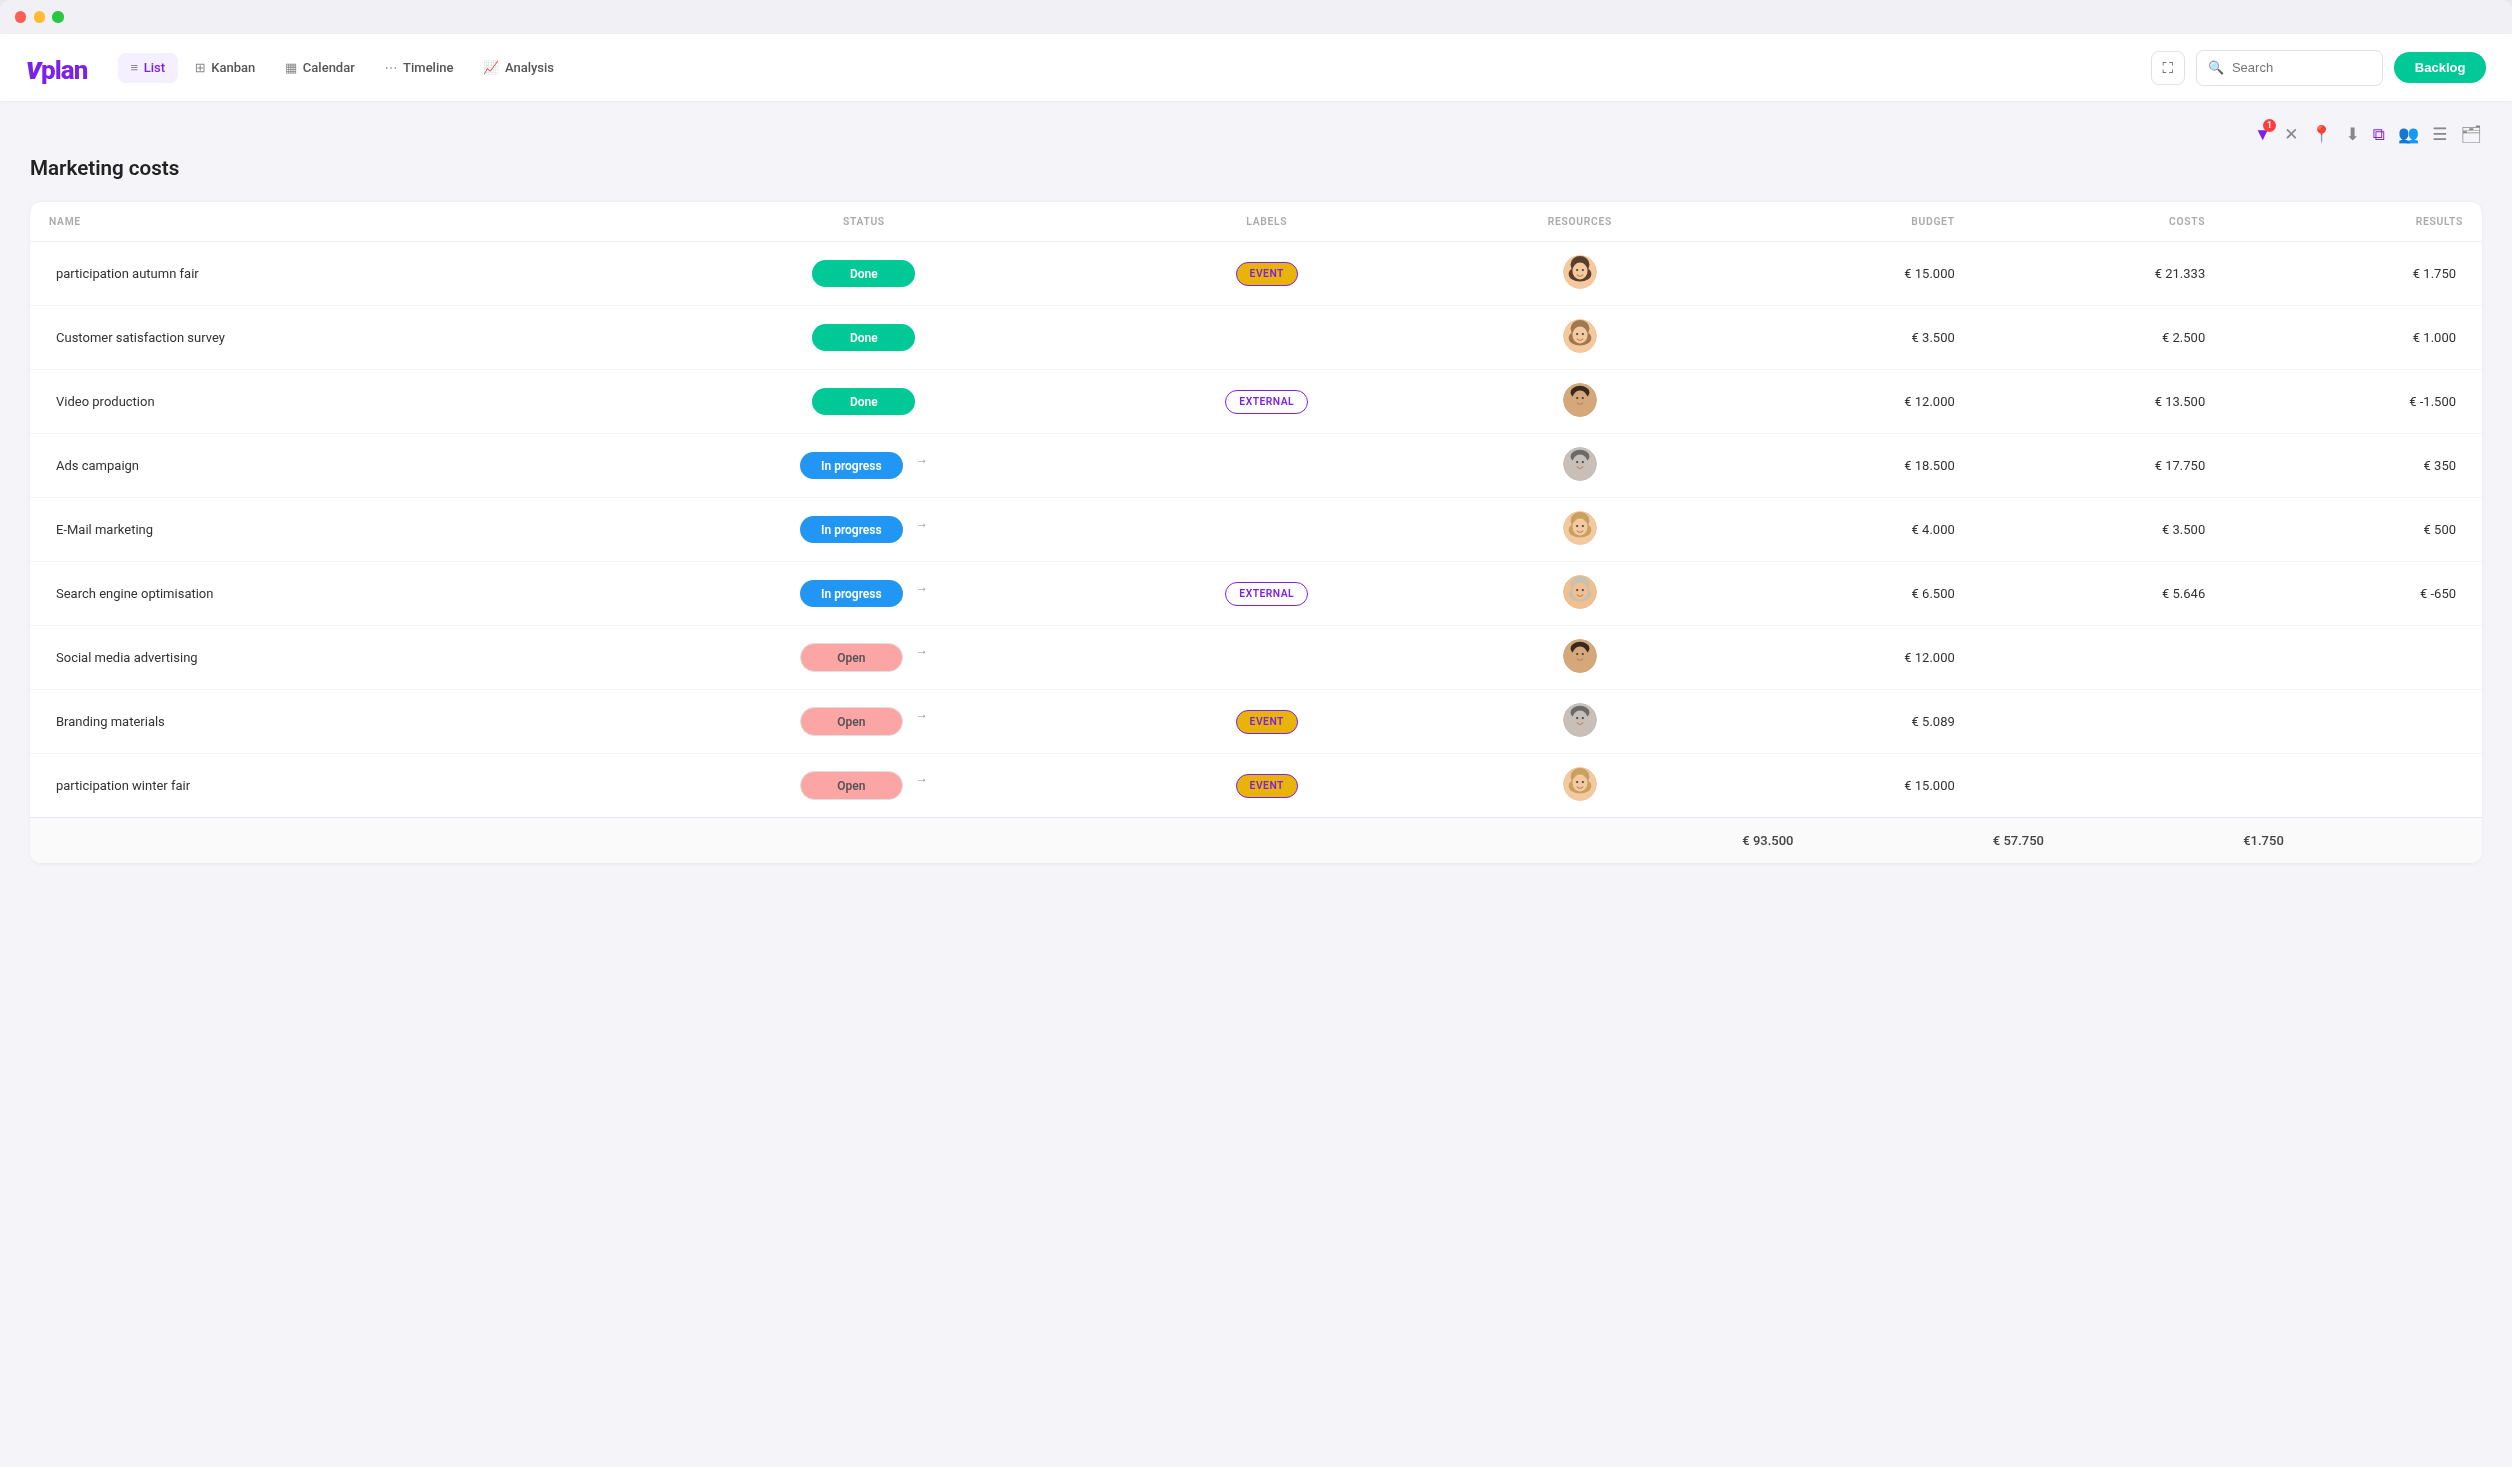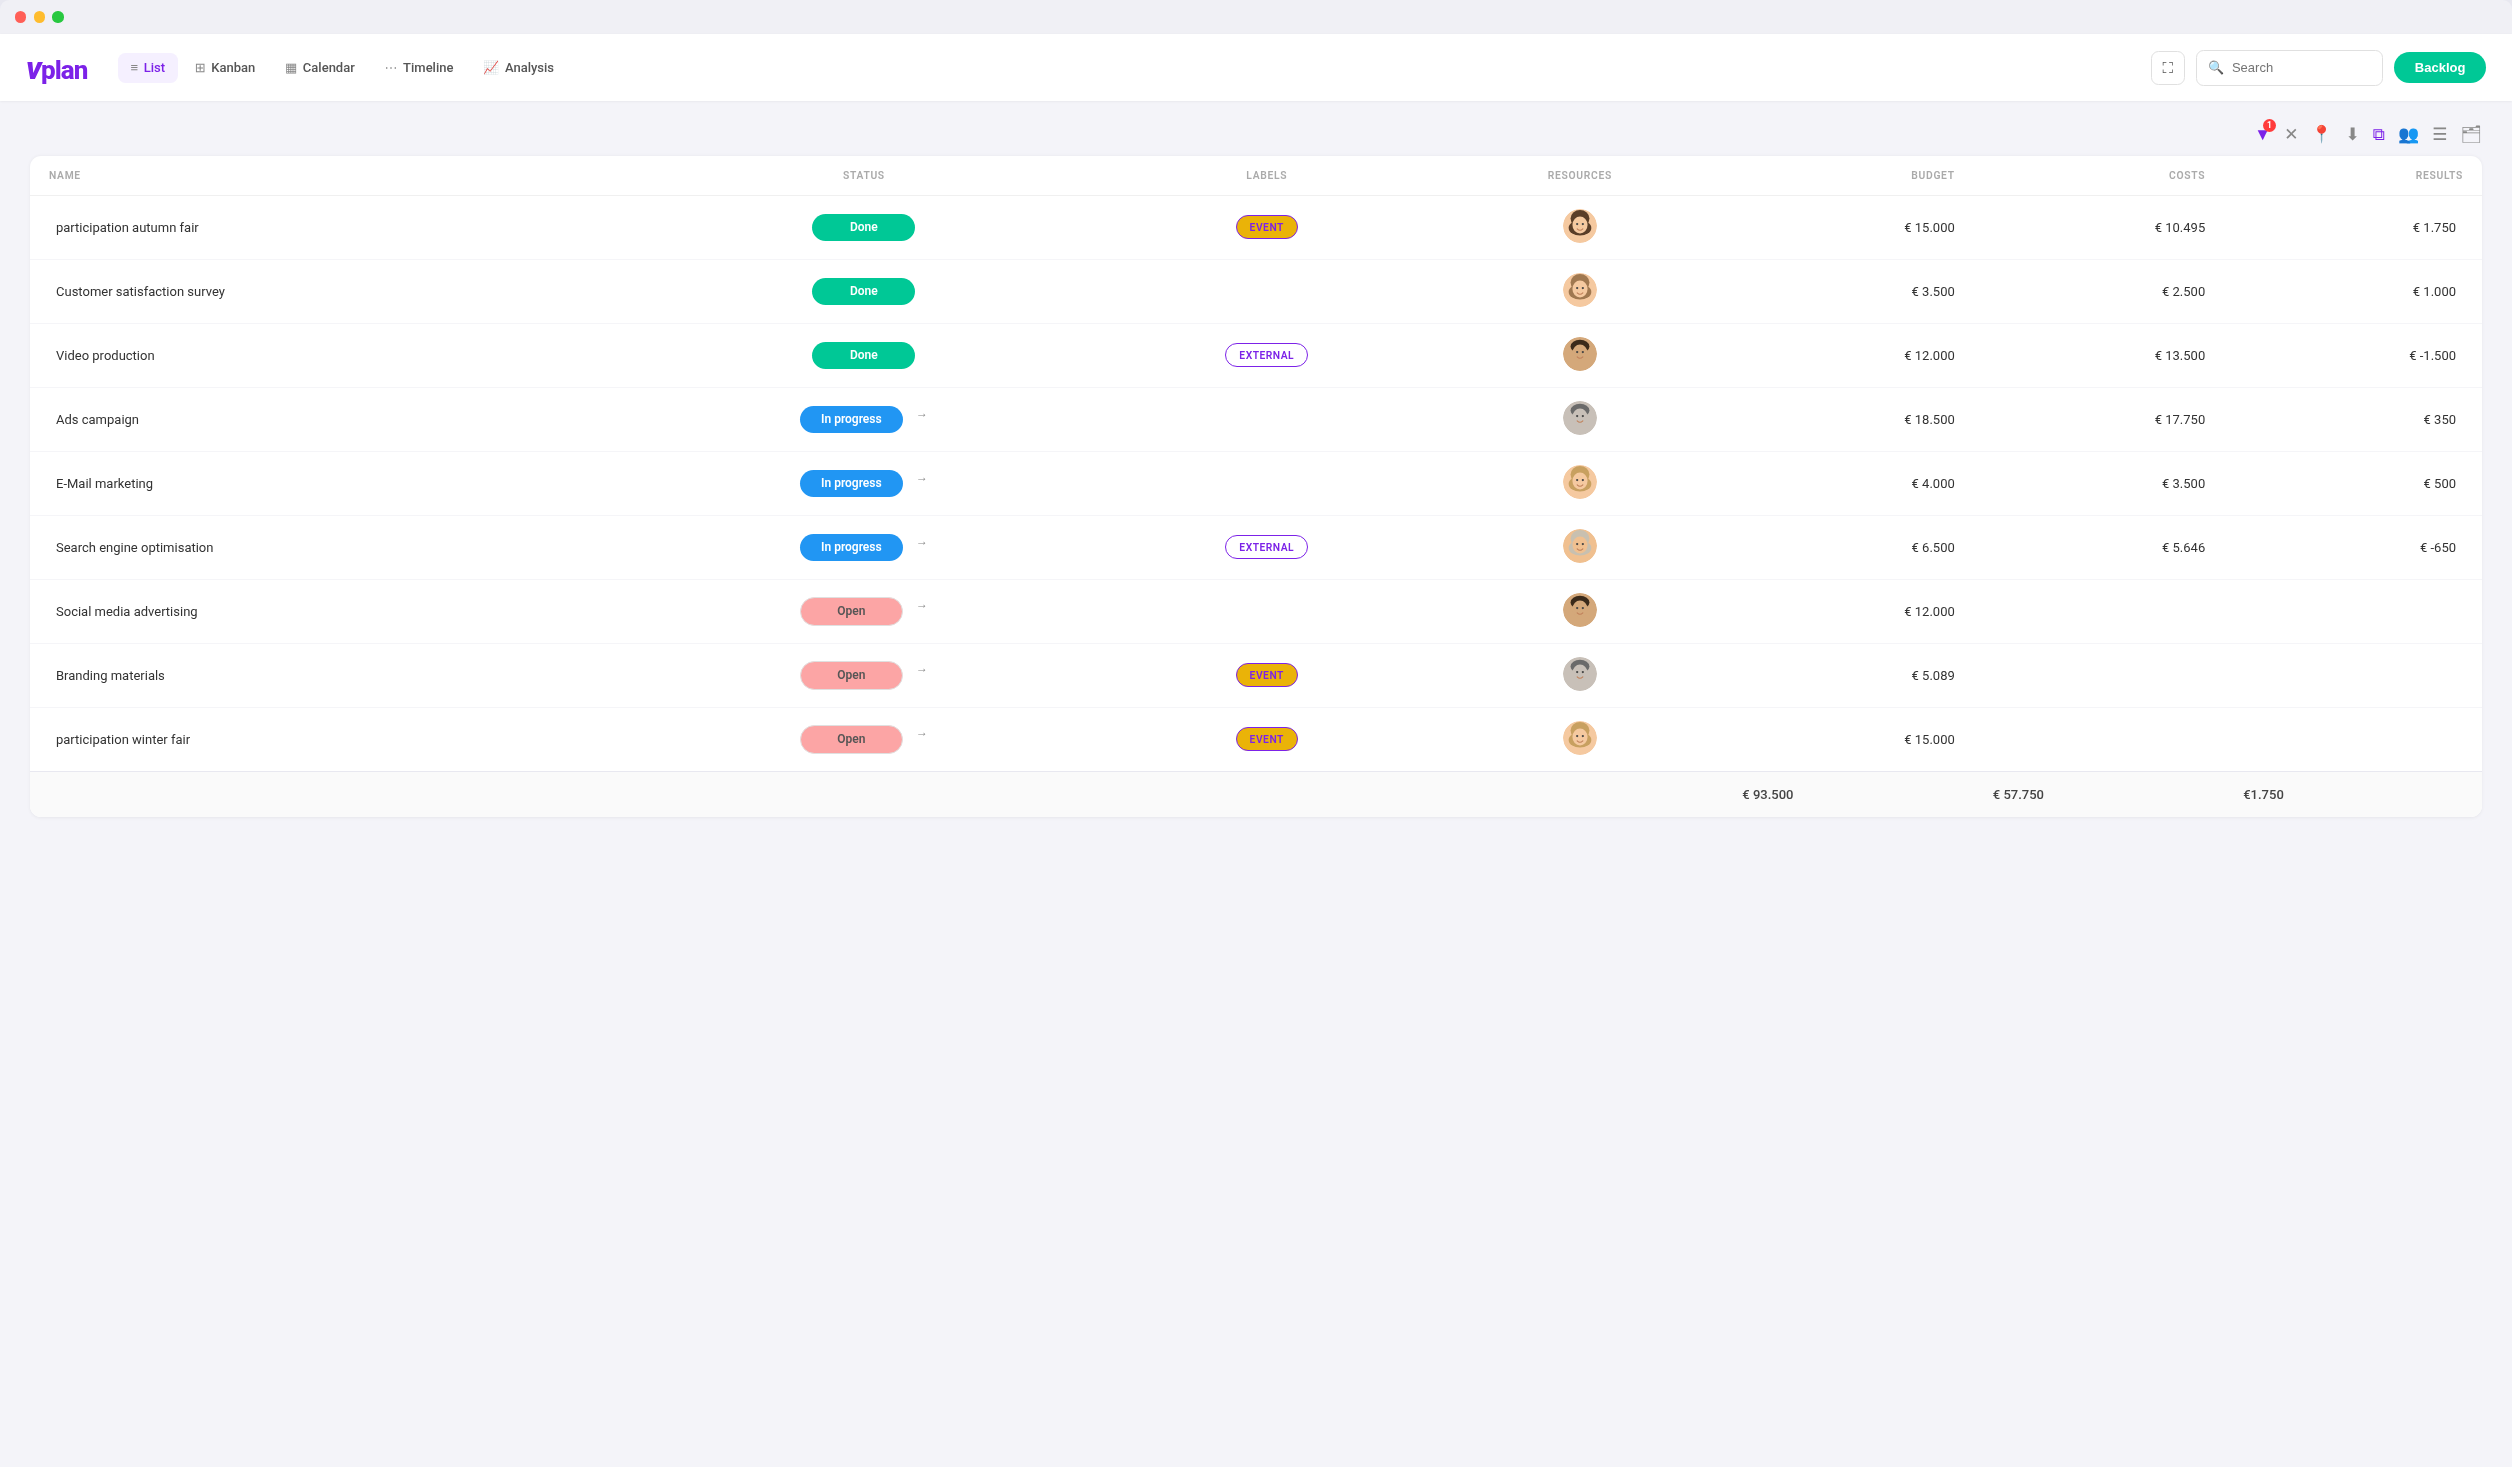--- a/index.html
+++ b/index.html
@@ -343,20 +343,21 @@
       </div>
       <div class="toolbar-icon">✕</div>
       <div class="toolbar-icon">📍</div>
       <div class="toolbar-icon">⬇</div>
       <div class="toolbar-icon" style="color:#7c22e8;">⧉</div>
       <div class="toolbar-icon">👥</div>
       <div class="toolbar-icon">☰</div>
       <div class="toolbar-icon">🗂</div>
     </div>
 
+    <h1 class="page-title">Marketing costs</h1>
 
     <div class="table-container">
       <table>
         <thead>
           <tr>
             <th>NAME</th>
             <th class="center">STATUS</th>
             <th class="center">LABELS</th>
             <th class="center">RESOURCES</th>
             <th class="right">BUDGET</th>
@@ -378,21 +379,21 @@
       <svg width="34" height="34" viewBox="0 0 36 36" xmlns="http://www.w3.org/2000/svg">
         <circle cx="18" cy="18" r="18" fill="#f5c9a0"></circle>
         <ellipse cx="18" cy="10" rx="10" ry="9" fill="#5a3e28"></ellipse>
                     <ellipse cx="18" cy="20" rx="12" ry="8" fill="#5a3e28"></ellipse>
         <ellipse cx="18" cy="17" rx="8" ry="9" fill="#f5c9a0"></ellipse>
         <circle cx="15" cy="16" r="1.2" fill="#444"></circle>
         <circle cx="21" cy="16" r="1.2" fill="#444"></circle>
         <path d="M15 21 Q18 24 21 21" stroke="#c0805a" stroke-width="1.2" fill="none" stroke-linecap="round"></path>
       </svg></div></td>
               <td class="right">€ 15.000</td>
-              <td class="right">€ 10.495</td>
+              <td class="right">€ 21.333</td>
               <td class="right" style="padding-right: 26px;">€ 1.750</td>
             </tr>
             <tr>
               <td style="padding-left: 26px;">Customer satisfaction survey</td>
               <td style="text-align: center;">
                 <div class="status-cell" style="justify-content: center;">
                   <span class="status-badge status-done">Done</span>
                 </div>
               </td>
               <td style="text-align: center;"></td>

